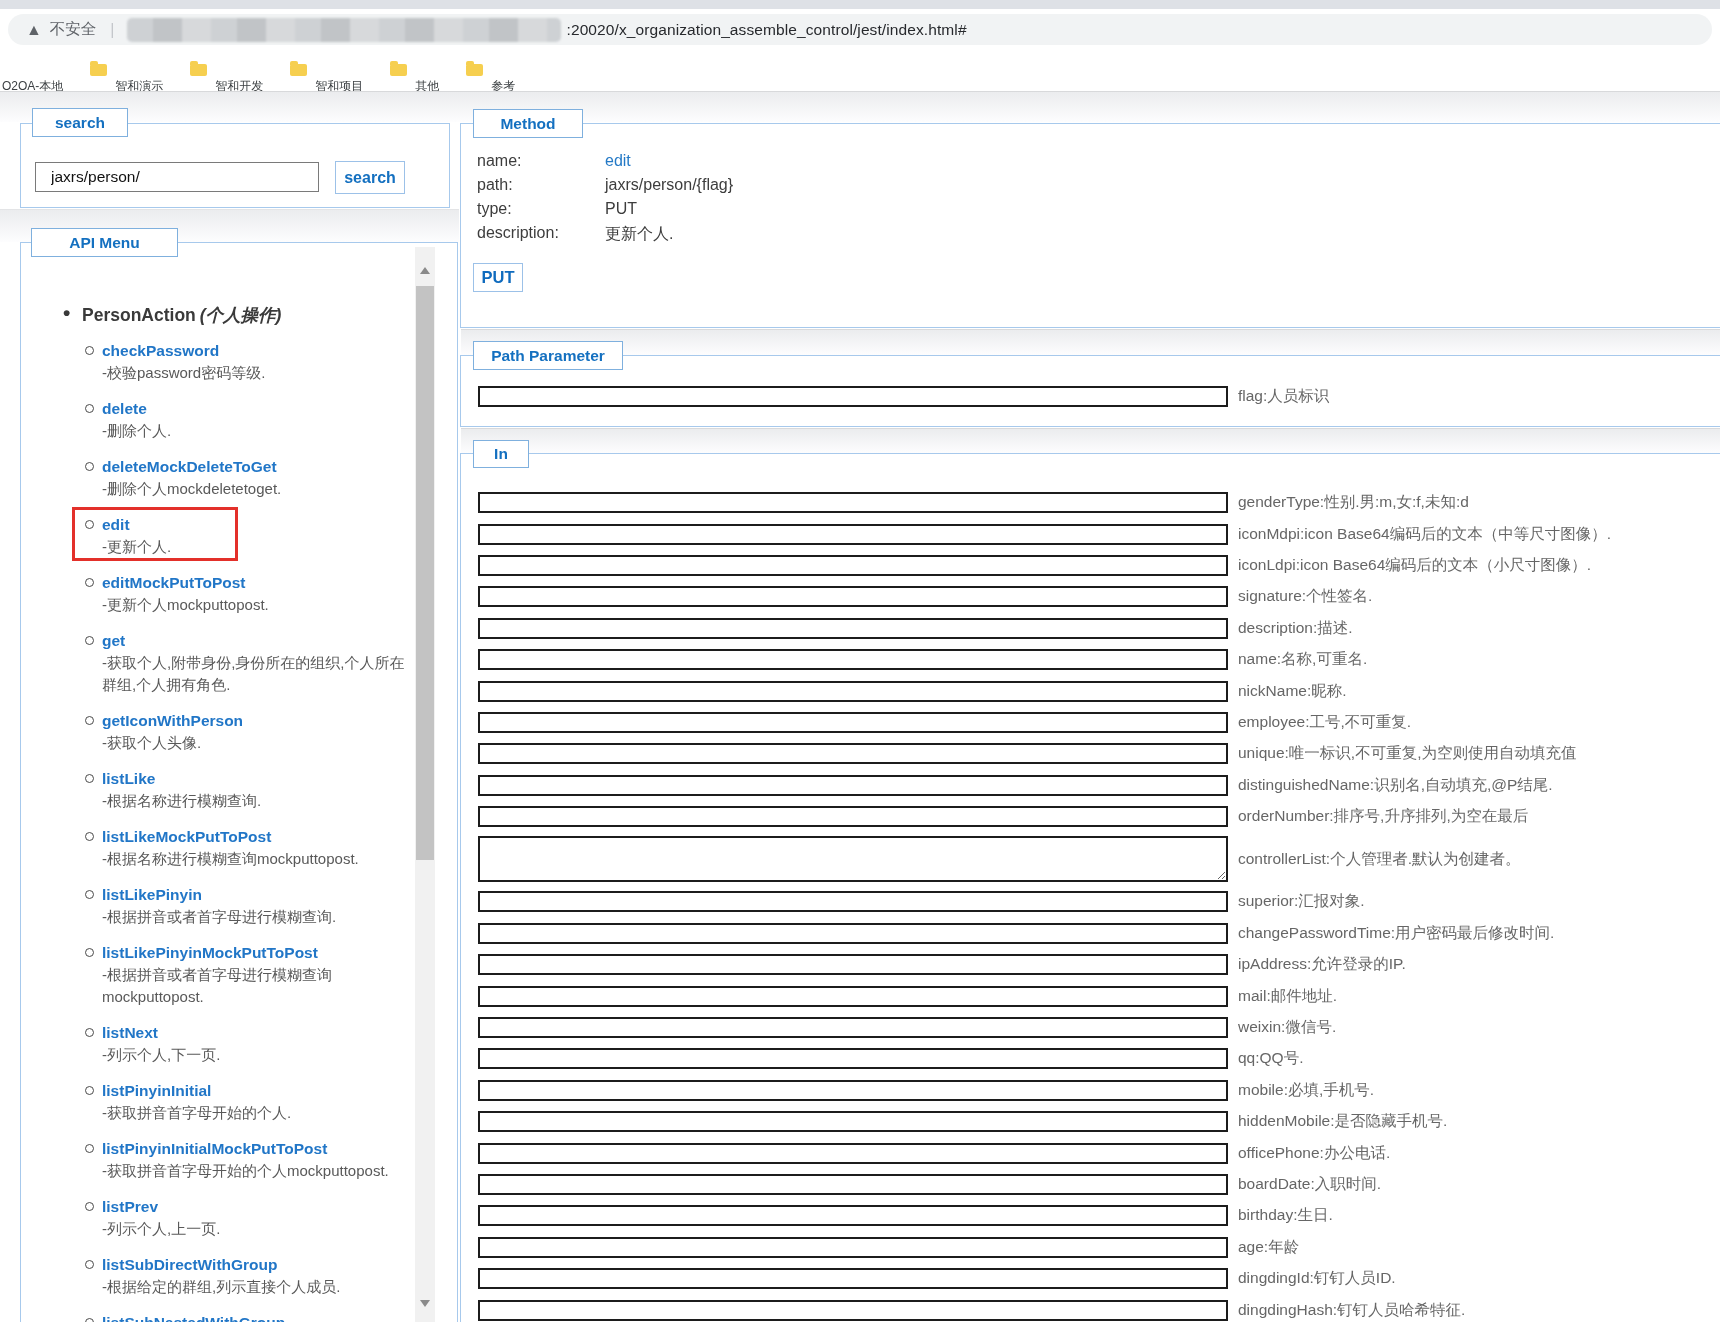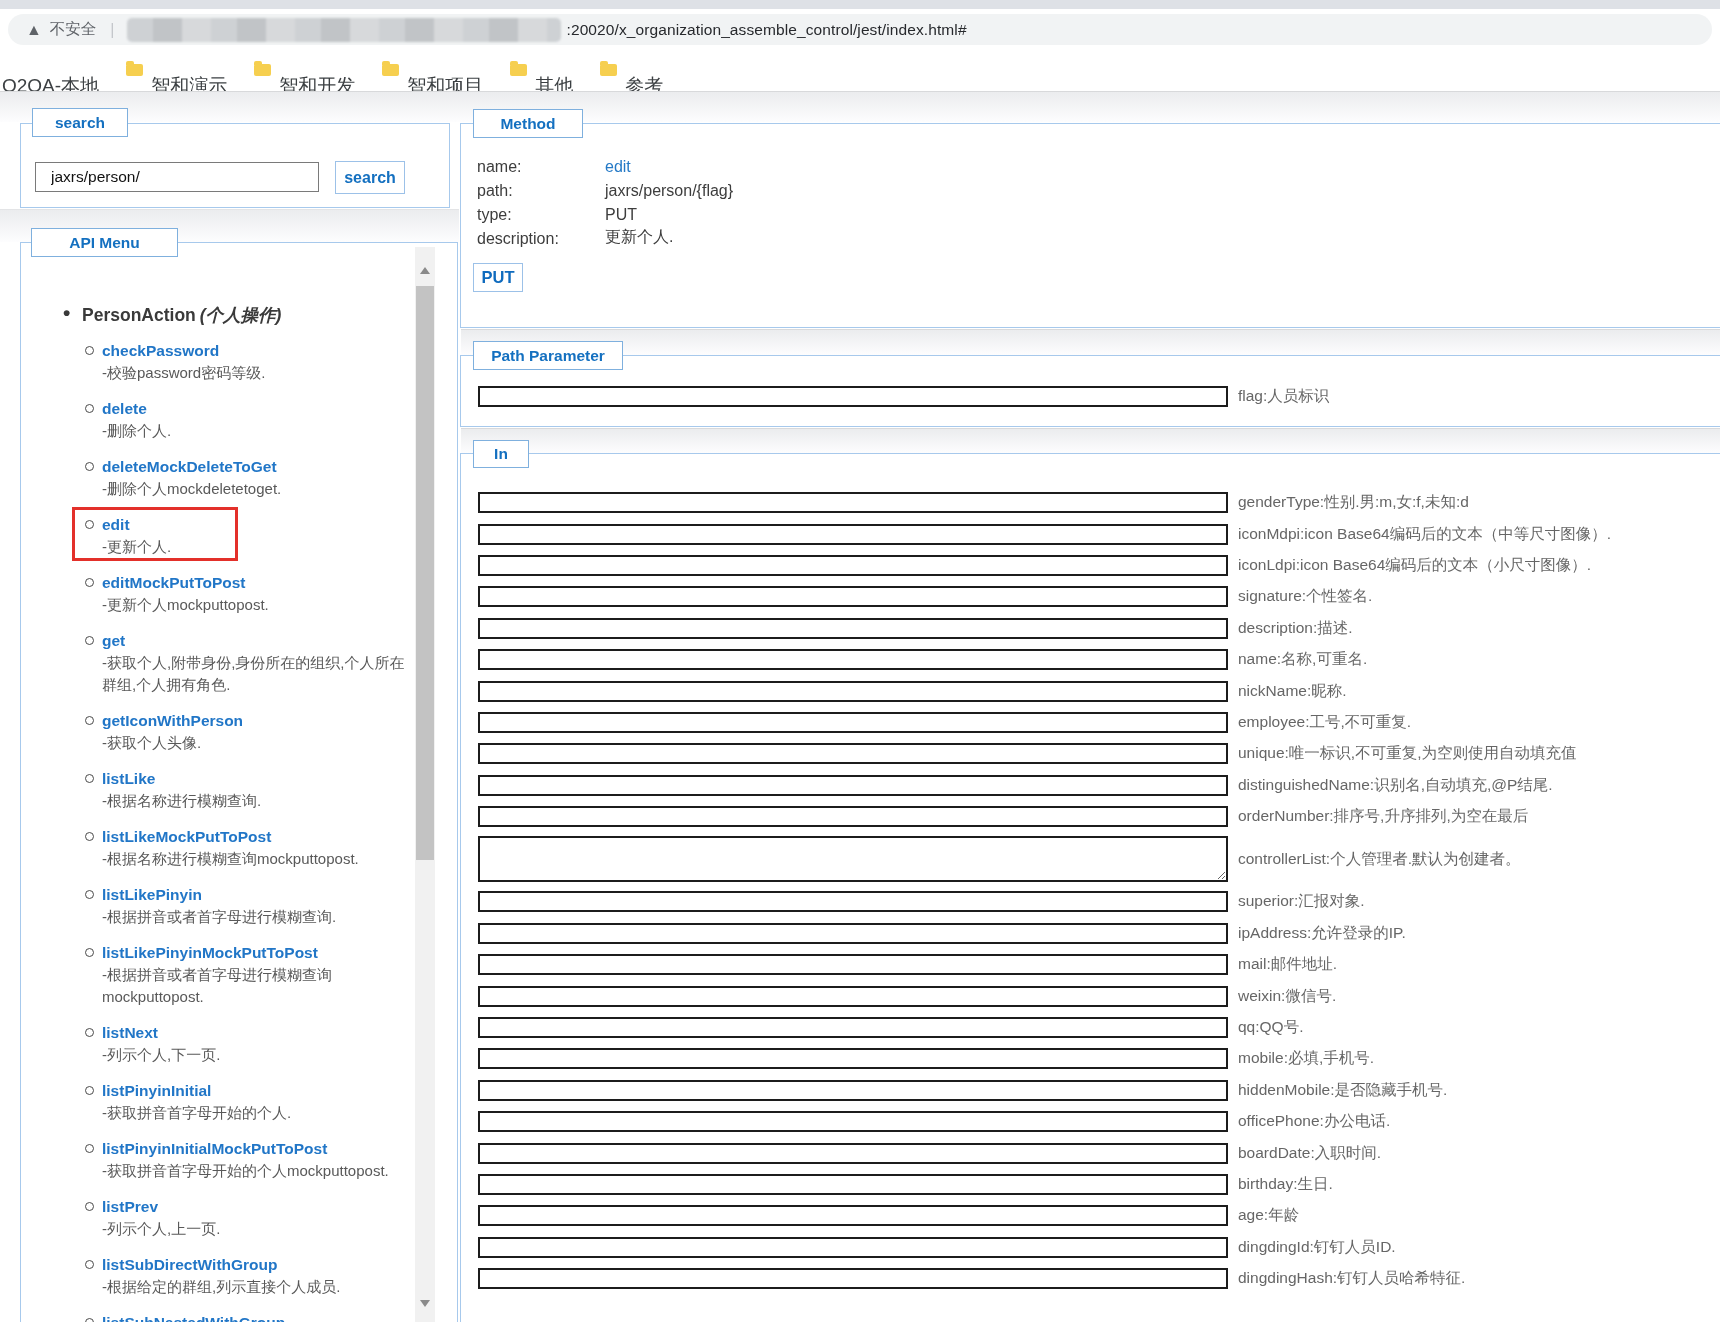--- a/index.html
+++ b/index.html
@@ -17,21 +17,21 @@
   .warn-text { margin-left:8px; font-size:15.5px; color:#5f6368; }
   .url-sep   { margin-left:14px; color:#c4c7cb; font-size:16px; }
   .url-blob  { margin-left:12px; width:434px; height:24px; border-radius:5px;
                background:repeating-linear-gradient(90deg,#ced1d4 0 26px,#c1c4c7 26px 55px,#d7d9db 55px 84px);
                filter:blur(1.3px); }
   .url-text  { margin-left:6px; font-size:15.5px; color:#27292d; letter-spacing:.1px; }
   .bookmarks { position:absolute; left:0; top:49px; width:1720px; height:42px; background:#fff;
                display:flex; align-items:center; }
   .bm-item   { display:flex; align-items:center; margin-right:27px; }
   .bm-item:first-child { margin-left:2px; }
-  .bm-label  { font-size:19px; color:#3c4043; margin-left:8px; white-space:nowrap;margin-top:32px; }
+  .bm-label  { font-size:12px; color:#3c4043; margin-left:8px; white-space:nowrap;margin-top:32px; }
   .bm-item.no-icon .bm-label { margin-left:0; }
   .folder    { width:17px; height:12px; background:#f6cf4f; border-radius:2px; position:relative; flex:0 0 auto; }
   .folder::before { content:""; position:absolute; left:0; top:-3px; width:8px; height:4px;
                background:#f6cf4f; border-radius:2px 2px 0 0; }
   
   .band { position:absolute; background:linear-gradient(#ebecee,#fdfdfe); border-top:1px solid #d8d9db; }
   .band-top  { left:0; top:91px;  width:1720px; height:31px; }
   .band-l2   { left:0; top:209px; width:459px;  height:33px; border-top-color:#e3e4e6; }
   .band-r2   { left:461px; top:329px; width:1259px; height:26px; }
   .band-r3   { left:461px; top:428px; width:1259px; height:25px; }
@@ -74,21 +74,21 @@
   .sb-track { position:absolute; left:415px; top:247px; width:20px; height:1075px; background:#f1f1f1; z-index:3; }
   .sb-up    { position:absolute; left:0; top:0; width:20px; height:37px; background:#f1f1f1; }
   .sb-up::after { content:""; position:absolute; left:5px; top:20px; border-left:5px solid transparent;
              border-right:5px solid transparent; border-bottom:7px solid #8a8a8a; }
   .sb-thumb { position:absolute; left:1px; top:39px; width:18px; height:574px; background:#c3c3c3; }
   .sb-down  { position:absolute; left:0; top:1038px; width:20px; height:37px; background:#f1f1f1; }
   .sb-down::after { content:""; position:absolute; left:5px; top:15px; border-left:5px solid transparent;
              border-right:5px solid transparent; border-top:7px solid #8a8a8a; }
   
   .method-rows { position:absolute; left:477px; top:152px; z-index:2; }
-  .m-row { display:flex; height:24px; align-items:flex-end; font-size:16px; color:#3d3d3d; }
+  .m-row { display:flex; height:24px; align-items:flex-start; font-size:16px; color:#3d3d3d; }
   .m-label { width:128px; }
   .m-value {}
   .m-value.link { color:#2479c6; cursor:pointer; }
   .put-btn { position:absolute; left:473px; top:263px; width:50px; height:29px; z-index:2;
              background:#fff; border:1px solid #9cc1e8; color:#0f6bbe; font-weight:bold;
              font-size:16.5px; font-family:"Liberation Sans",sans-serif; }
   
   .dark-input { width:750px; height:21px; border:2px solid #1c1c1c; background:#fff; flex:0 0 auto;
              font-size:14px; padding:0 4px; font-family:"Liberation Sans",sans-serif; }
   .dark-ta  { width:750px; height:46px; border:2px solid #1c1c1c; background:#fff; flex:0 0 auto;
@@ -348,20 +348,24 @@
   <div class="frow ta">
     <textarea class="dark-ta" style=""></textarea>
     <span class="flabel">controllerList:个人管理者.默认为创建者。</span>
   </div>
 
   <div class="frow">
     <input class="dark-input" style="">
     <span class="flabel">superior:汇报对象.</span>
   </div>
 
+  <div class="frow">
+    <input class="dark-input" style="">
+    <span class="flabel">changePasswordTime:用户密码最后修改时间.</span>
+  </div>
 
   <div class="frow">
     <input class="dark-input" style="">
     <span class="flabel">ipAddress:允许登录的IP.</span>
   </div>
 
   <div class="frow">
     <input class="dark-input" style="">
     <span class="flabel">mail:邮件地址.</span>
   </div>

